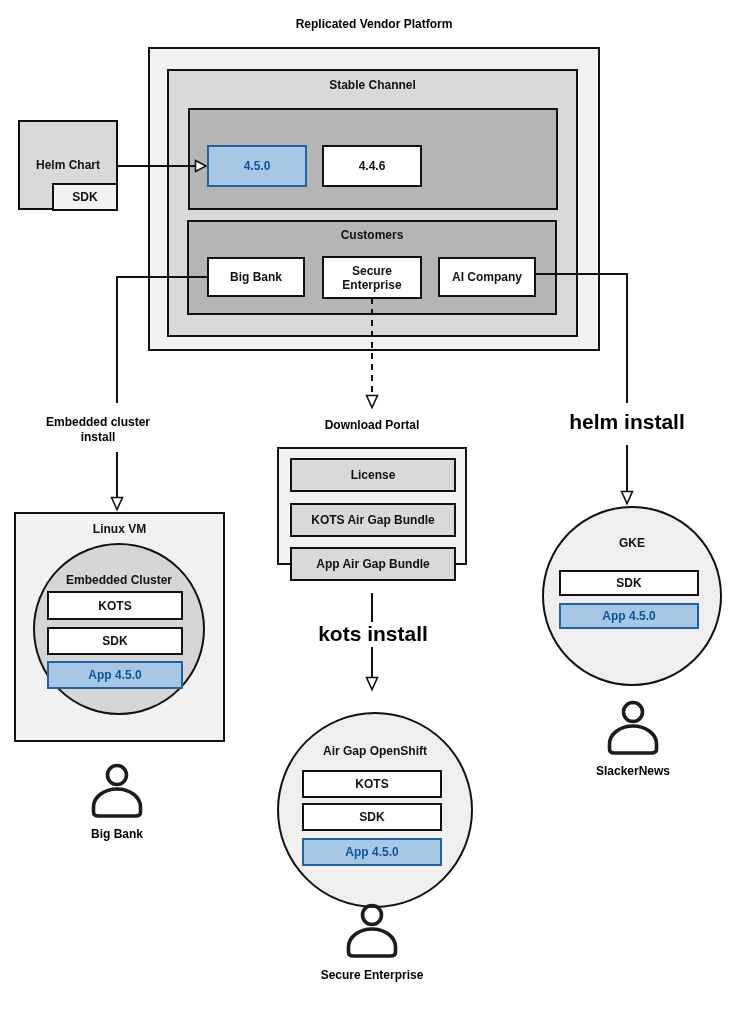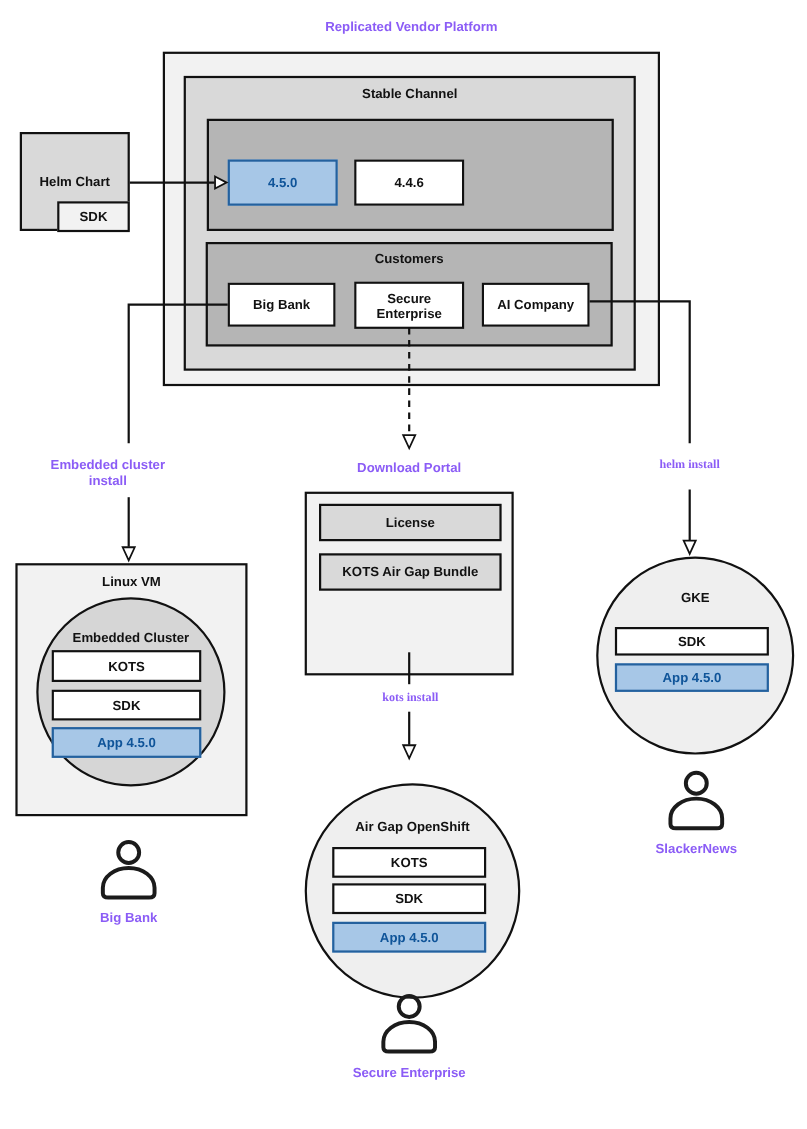--- a/index.html
+++ b/index.html
@@ -9,22 +9,22 @@
   }
   .box{position:absolute;border:2px solid #111;box-sizing:border-box;}
   .bx-title{position:absolute;left:0;right:0;text-align:center;font-weight:bold;font-size:12px;line-height:14px;color:#111;}
   .cell{
     position:absolute;display:flex;align-items:center;justify-content:center;
     font-weight:bold;font-size:12px;line-height:14px;text-align:center;
     border:2px solid #111;box-sizing:border-box;background:#ffffff;color:#111;
   }
   .blue{background:#a7c7e7;border-color:#24619e;color:#0f5499;}
   .circle{border-radius:50%;}
-  .freelabel{position:absolute;font-weight:bold;font-size:12px;line-height:15px;color:#8b5cf6;text-align:center;}
-  .mono{font-family:Liberation Serif, serif;font-size:11px;font-weight:bold;line-height:16px;}
+  .freelabel{position:absolute;font-weight:bold;font-size:12px;line-height:15px;color:#000000;text-align:center;}
+  .mono{font-family:Liberation Sans, sans-serif;font-size:21px;font-weight:bold;line-height:16px;}
   .gray-light{background:#f2f2f2;}
   .gray-mid{background:#d9d9d9;}
   .gray-dark{background:#b5b5b5;}
   .gray-circle{background:#d6d6d6;}
   .circle-light{background:#efefef;}
   #overlay{position:absolute;left:0;top:0;pointer-events:none;z-index:50;}
 </style>
 </head>
 <body>
 
@@ -53,23 +53,24 @@
   <div class="box gray-mid" style="left:18px;top:120px;width:100px;height:90px;">
     <div class="bx-title" style="top:36px;">Helm Chart</div>
     <div class="cell gray-light" style="left:32px;top:61px;width:66px;height:28px;background:#f2f2f2;">SDK</div>
   </div>
 
   <div class="freelabel" style="left:38px;top:415px;width:120px;">Embedded cluster install</div>
   <div class="freelabel mono" style="left:547px;top:414px;width:160px;">helm install</div>
   <div class="freelabel mono" style="left:293px;top:626px;width:160px;">kots install</div>
 
   <div class="freelabel" style="left:292px;top:418px;width:160px;">Download Portal</div>
-  <div class="box gray-light" style="left:277px;top:447px;width:190px;height:167px;">
+  <div class="box gray-light" style="left:277px;top:447px;width:190px;height:118px;">
     <div class="cell gray-mid" style="left:11px;top:9px;width:166px;height:34px;background:#d9d9d9;">License</div>
     <div class="cell gray-mid" style="left:11px;top:54px;width:166px;height:34px;background:#d9d9d9;">KOTS Air Gap Bundle</div>
+    <div class="cell gray-mid" style="left:11px;top:98px;width:166px;height:34px;background:#d9d9d9;">App Air Gap Bundle</div>
   </div>
 
   <div class="box gray-light" style="left:14px;top:512px;width:211px;height:230px;">
     <div class="bx-title" style="top:8px;">Linux VM</div>
     <div class="box circle gray-circle" style="left:17px;top:29px;width:172px;height:172px;">
       <div class="bx-title" style="top:28px;">Embedded Cluster</div>
       <div class="cell" style="left:12px;top:46px;width:136px;height:29px;">KOTS</div>
       <div class="cell" style="left:12px;top:82px;width:136px;height:28px;">SDK</div>
       <div class="cell blue" style="left: 12px; top: 116px; width: 136px; height: 28px; background: rgb(167, 199, 231); border-color: rgb(36, 97, 158); color: rgb(15, 84, 153);">App 4.5.0</div>
     </div>

